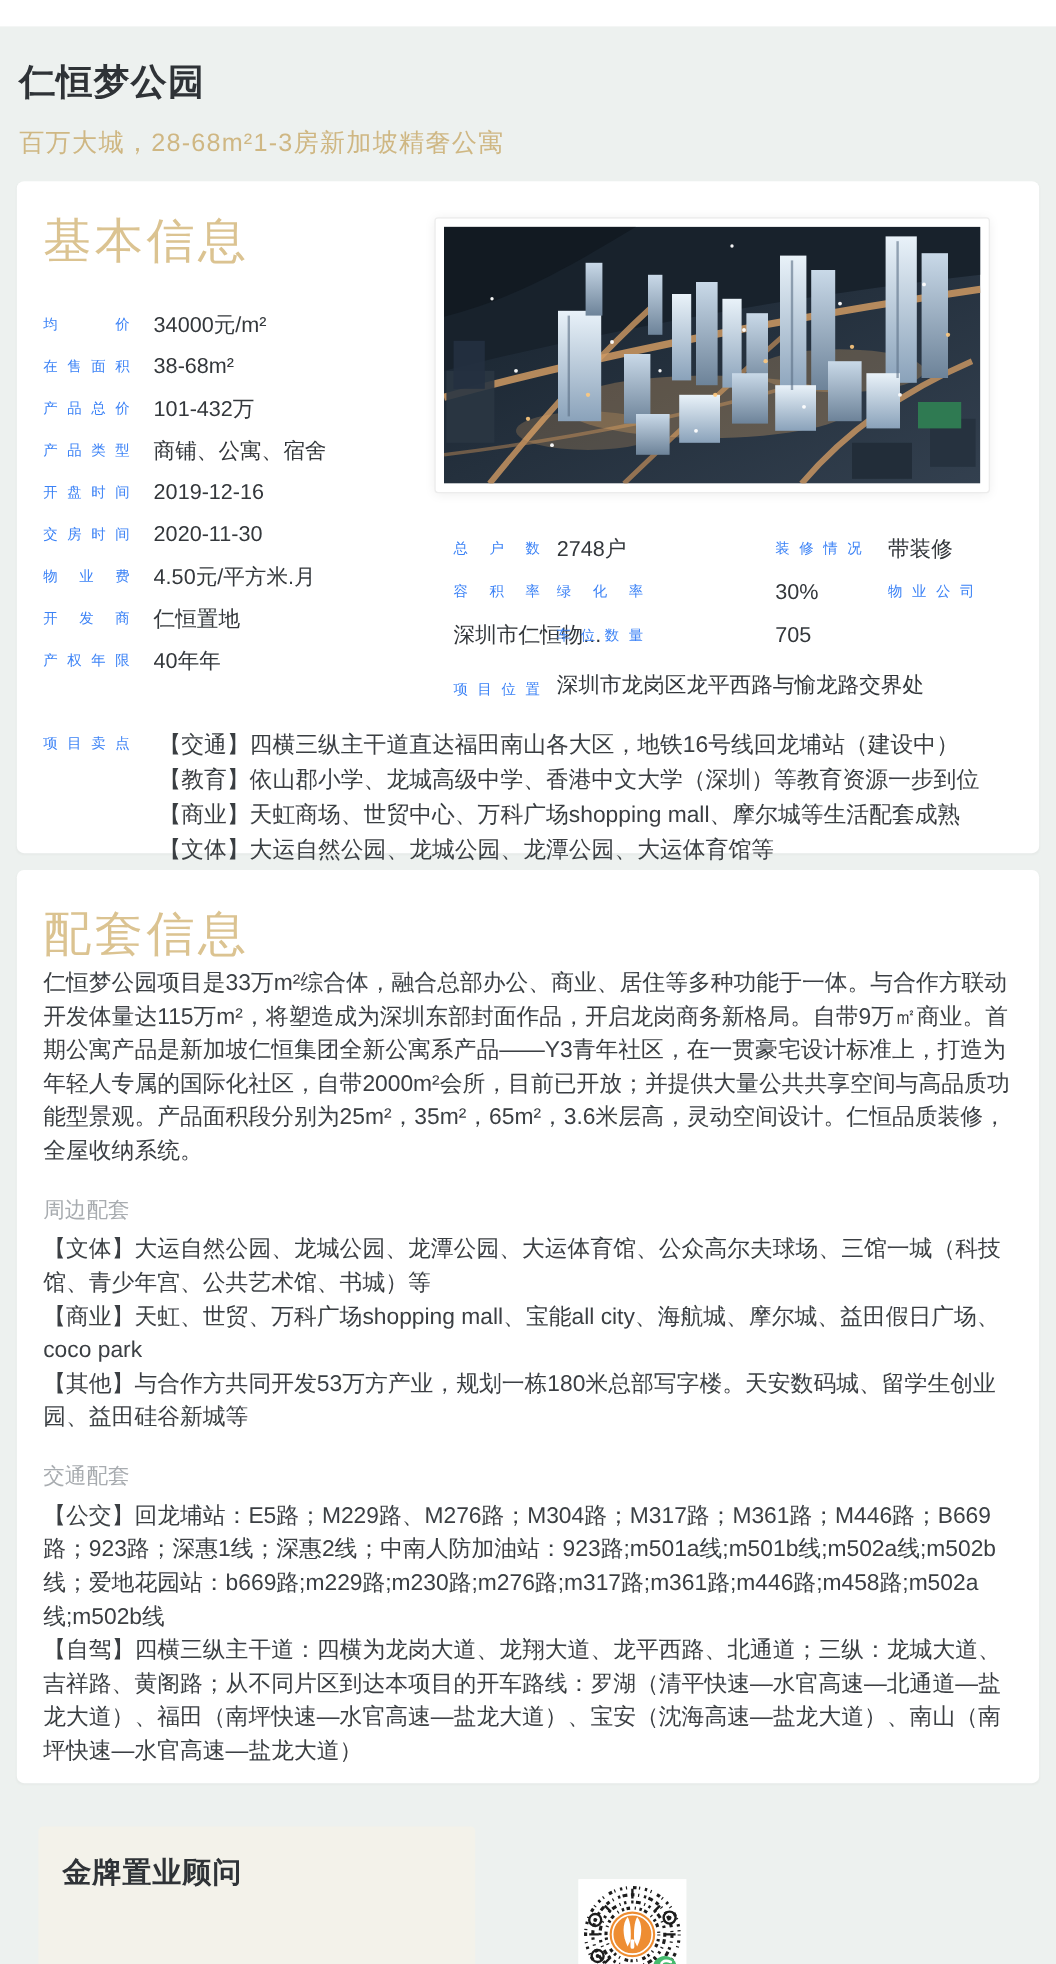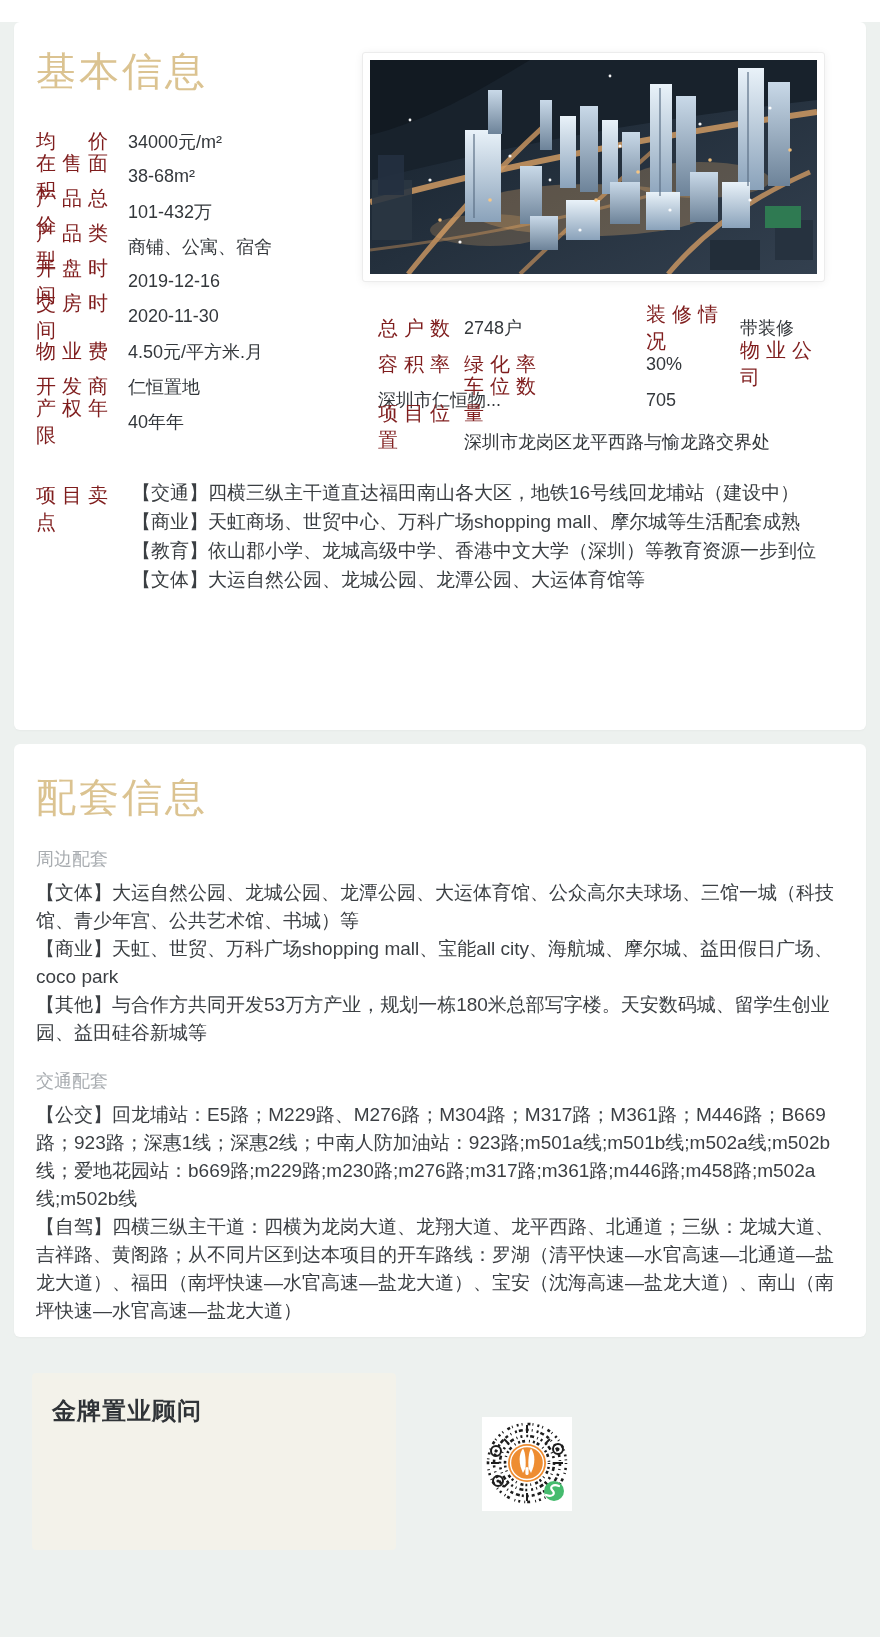--- a/index.html
+++ b/index.html
@@ -7,27 +7,27 @@
   .top-strip{height:22px;background:#ffffff;}
   .page{background:#edf1ef;padding-bottom:26px;min-height:1615px;box-sizing:border-box;}
 
   
   .hdr{padding:26px 16px 18px 16px;}
   .hdr-title{font-size:30px;font-weight:700;color:#2f3337;letter-spacing:1px;}
   .hdr-sub{margin-top:16px;font-size:21px;color:#cfb783;letter-spacing:1px;}
 
   
   .card{background:#ffffff;border-radius:6px;margin:0 14px;box-shadow:0 1px 2px rgba(0,0,0,0.03);}
-  .card1{position:relative;height:708px;}
+  .card1{position:relative;height:560px;}
   .sec-title{font-size:40px;color:#dbc391;font-weight:500;letter-spacing:3px;}
   .card1 .sec-title{position:absolute;top:22px;left:22px;}
 
   .fields-left{position:absolute;top:102px;left:22px;width:330px;}
   .frow{display:flex;align-items:center;height:35px;}
-  .lab{width:72px;margin-right:20px;color:#7f1d1d;font-size:20px;text-align:justify;text-align-last:justify;flex:none;}
+  .lab{width:72px;margin-right:20px;color:#3b82f6;font-size:12px;text-align:justify;text-align-last:justify;flex:none;}
   .val{font-size:18px;color:#33373b;white-space:nowrap;}
 
   .render{position:absolute;top:31px;left:349px;width:447px;height:214px;background:#fff;
           border:7px solid #ffffff;outline:1px solid #ececec;border-radius:2px;
           box-shadow:0 1px 10px rgba(0,0,0,0.08);box-sizing:content-box;}
   .render svg{display:block;}
 
   .fields-right{position:absolute;top:288px;left:364px;right:20px;}
   .rgrid{display:grid;grid-template-columns:72px 168px 80px 1fr;column-gap:14px;}
   .rgrid .cell{height:36px;display:flex;align-items:center;}
@@ -55,20 +55,24 @@
   .qr-group{display:flex;align-items:center;margin-left:86px;margin-top:44px;}
   .qr-box{width:90px;height:94px;background:#ffffff;flex:none;}
 </style>
 </head>
 <body>
 
 <div class="canvas">
   <div class="top-strip"></div>
   <div class="page">
 
+    <div class="hdr">
+      <div class="hdr-title">仁恒梦公园</div>
+      <div class="hdr-sub">百万大城，28-68m²1-3房新加坡精奢公寓</div>
+    </div>
 
     <div class="card card1">
       <div class="sec-title">基本信息</div>
 
       <div class="fields-left">
         <div class="frow">
           <span class="lab">均价</span>
           <span class="val">34000元/m²</span>
         </div>
         <div class="frow">
@@ -228,30 +232,31 @@
         <div class="locrow">
           <span class="lab">项目位置</span>
           <span class="val">深圳市龙岗区龙平西路与愉龙路交界处</span>
         </div>
       </div>
 
       <div class="selling">
         <span class="lab">项目卖点</span>
         <div class="sp-lines">
           <div class="sp-line">【交通】四横三纵主干道直达福田南山各大区，地铁16号线回龙埔站（建设中）</div>
+          <div class="sp-line">【教育】依山郡小学、龙城高级中学、香港中文大学（深圳）等教育资源一步到位</div>
           <div class="sp-line">【商业】天虹商场、世贸中心、万科广场shopping mall、摩尔城等生活配套成熟</div>
-          <div class="sp-line">【教育】依山郡小学、龙城高级中学、香港中文大学（深圳）等教育资源一步到位</div>
           <div class="sp-line">【文体】大运自然公园、龙城公园、龙潭公园、大运体育馆等</div>
         </div>
       </div>
     </div>
 
     <div class="card card2">
       <div class="sec-title">配套信息</div>
 
+      <p>仁恒梦公园项目是33万m²综合体，融合总部办公、商业、居住等多种功能于一体。与合作方联动开发体量达115万m²，将塑造成为深圳东部封面作品，开启龙岗商务新格局。自带9万㎡商业。首期公寓产品是新加坡仁恒集团全新公寓系产品——Y3青年社区，在一贯豪宅设计标准上，打造为年轻人专属的国际化社区，自带2000m²会所，目前已开放；并提供大量公共共享空间与高品质功能型景观。产品面积段分别为25m²，35m²，65m²，3.6米层高，灵动空间设计。仁恒品质装修，全屋收纳系统。</p>
 
       <div class="subhead">周边配套</div>
       <p>【文体】大运自然公园、龙城公园、龙潭公园、大运体育馆、公众高尔夫球场、三馆一城（科技馆、青少年宫、公共艺术馆、书城）等</p>
       <p>【商业】天虹、世贸、万科广场shopping mall、宝能all city、海航城、摩尔城、益田假日广场、 coco park</p>
       <p>【其他】与合作方共同开发53万方产业，规划一栋180米总部写字楼。天安数码城、留学生创业园、益田硅谷新城等</p>
 
       <div class="subhead">交通配套</div>
       <p>【公交】回龙埔站：E5路；M229路、M276路；M304路；M317路；M361路；M446路；B669路；923路；深惠1线；深惠2线；中南人防加油站：923路;m501a线;m501b线;m502a线;m502b线；爱地花园站：b669路;m229路;m230路;m276路;m317路;m361路;m446路;m458路;m502a线;m502b线</p>
       <p>【自驾】四横三纵主干道：四横为龙岗大道、龙翔大道、龙平西路、北通道；三纵：龙城大道、吉祥路、黄阁路；从不同片区到达本项目的开车路线：罗湖（清平快速—水官高速—北通道—盐龙大道）、福田（南坪快速—水官高速—盐龙大道）、宝安（沈海高速—盐龙大道）、南山（南坪快速—水官高速—盐龙大道）</p>
     </div>

